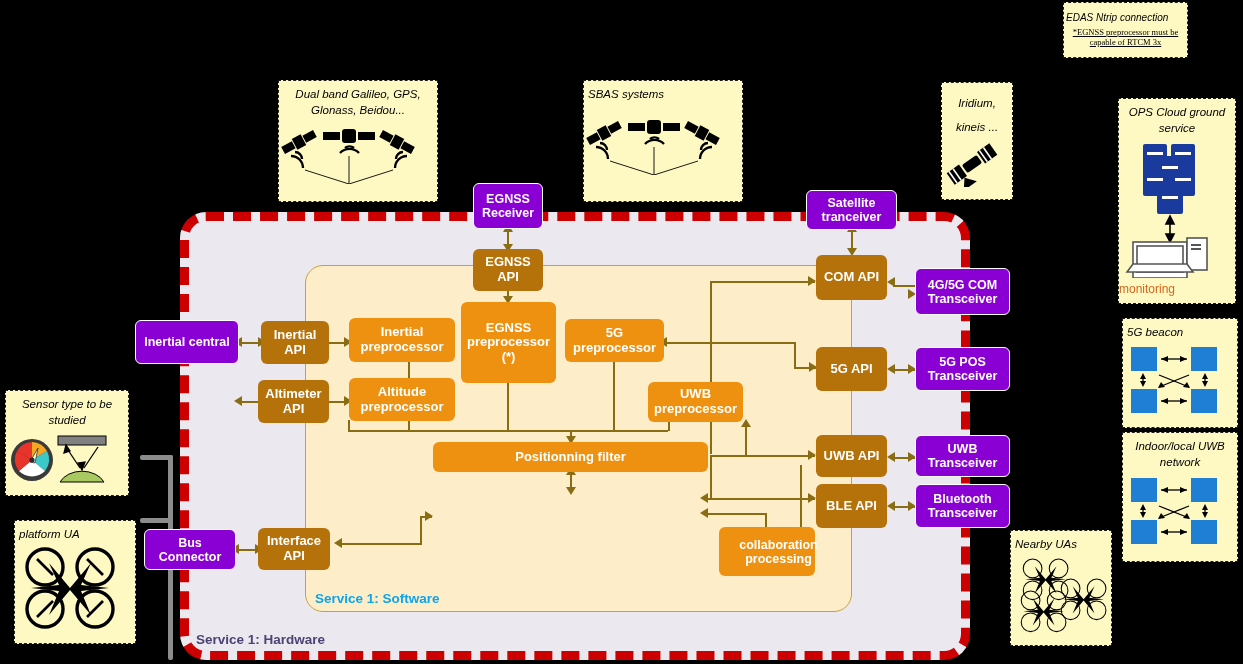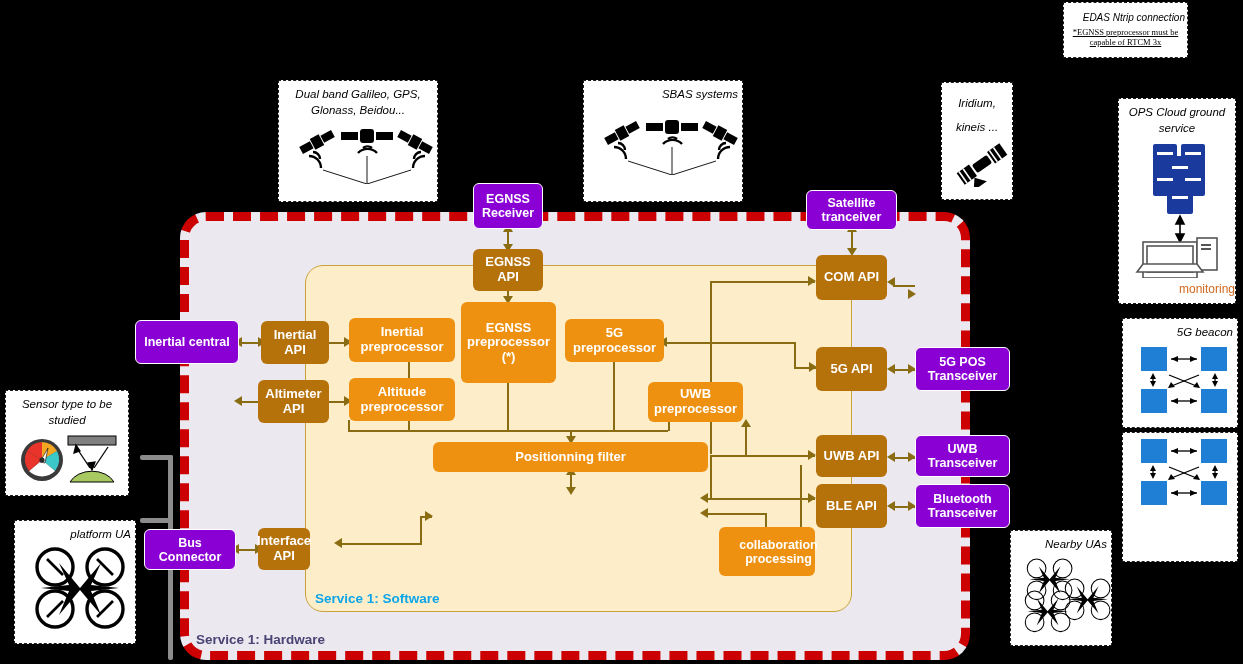--- a/index.html
+++ b/index.html
@@ -17,22 +17,22 @@
   #sw-label{left:315px;top:591px;font-size:13.5px;font-weight:bold;color:#0ea5e9;}
 
   
   .node{display:flex;align-items:center;justify-content:center;text-align:center;
         color:#fff;font-weight:bold;line-height:1.12;padding:2px;border-radius:6px;}
   .purple{background:#8a00d4;border:1.2px solid #ffffff;font-size:12.5px;}
   .brown{background:#b5710a;font-size:13px;}
   .orange{background:#ef9110;font-size:13px;}
 
   
-  .extbox{background:#ffffff;border:1.6px dashed #1a1a1a;
-          display:flex;flex-direction:column;align-items:flex-end;}
+  .extbox{background:#fef9c3;border:1.6px dashed #1a1a1a;
+          display:flex;flex-direction:column;align-items:flex-start;}
   .extcap{font-style:italic;font-size:11.5px;color:#000;text-align:center;
           line-height:1.35;padding:6px 4px 2px 4px;font-family:"Liberation Sans",sans-serif;}
   .extcap.small{font-size:10px;}
   .extsub{font-size:12px;color:#d2691e;text-align:center;padding-bottom:4px;}
   .under{text-decoration:underline;font-size:8.5px;line-height:1.25;display:block;
          font-family:"Liberation Serif",serif;font-style:normal;}
 
   
   .ln{background:#8a6d12;}
   .lnh{height:1.6px;}
@@ -311,20 +311,21 @@
           <path d="M82 30 l-3 6 h6 Z"></path>
             <path d="M82 44 l-3 -6 h6 Z"></path>
           <path d="M67 45 l-7 -1 l4 -5 Z"></path>
             <path d="M35 45 l7 -1 l-4 -5 Z"></path>
         </g>
       </svg>
     </div>
   </div>
 
   <div class="abs extbox" style="left:1122px;top:432px;width:116px;height:130px;">
+    <div class="extcap">Indoor/local UWB network</div>
     <div style="margin-top:2px;">
       <svg width="104" height="76" viewBox="0 0 104 76">
         <g fill="#1f7fd4">
           <rect x="8" y="4" width="26" height="24"></rect>
             <rect x="68" y="4" width="26" height="24"></rect>
           <rect x="8" y="46" width="26" height="24"></rect>
             <rect x="68" y="46" width="26" height="24"></rect>
         </g>
         <g stroke="#000" fill="none" stroke-width="1.3">
           <line x1="38" y1="16" x2="64" y2="16"></line>
@@ -435,34 +436,35 @@
 
   <div class="abs node purple" style="left:473px;top:183px;width:70px;height:46px;">EGNSS Receiver</div>
 
   <div class="abs node purple" style="left:806px;top:190px;width:91px;height:40px;">Satellite tranceiver</div>
 
   <div class="abs node purple" style="left:135px;top:320px;width:104px;height:44px;">Inertial central</div>
 
 
   <div class="abs node purple" style="left:144px;top:529px;width:92px;height:41px;">Bus Connector</div>
 
+  <div class="abs node purple" style="left:915px;top:268px;width:95px;height:47px;">4G/5G COM Transceiver</div>
 
   <div class="abs node purple" style="left:915px;top:347px;width:95px;height:44px;">5G POS Transceiver</div>
 
   <div class="abs node purple" style="left:915px;top:435px;width:95px;height:42px;">UWB Transceiver</div>
 
   <div class="abs node purple" style="left:915px;top:484px;width:95px;height:44px;">Bluetooth Transceiver</div>
 
   <div class="abs node brown" style="left:473px;top:249px;width:70px;height:42px;">EGNSS API</div>
 
   <div class="abs node brown" style="left:261px;top:321px;width:68px;height:43px;">Inertial API</div>
 
   <div class="abs node brown" style="left:258px;top:380px;width:71px;height:43px;">Altimeter API</div>
 
-  <div class="abs node brown" style="left:258px;top:528px;width:52px;height:42px;">Interface API</div>
+  <div class="abs node brown" style="left:258px;top:528px;width:72px;height:42px;">Interface API</div>
 
   <div class="abs node brown" style="left:816px;top:255px;width:71px;height:45px;">COM API</div>
 
   <div class="abs node brown" style="left:816px;top:347px;width:71px;height:44px;">5G API</div>
 
   <div class="abs node brown" style="left:816px;top:435px;width:71px;height:42px;">UWB API</div>
 
   <div class="abs node brown" style="left:816px;top:484px;width:71px;height:44px;">BLE API</div>
 
   <div class="abs node orange" style="left:349px;top:318px;width:106px;height:44px;">Inertial preprocessor</div>

